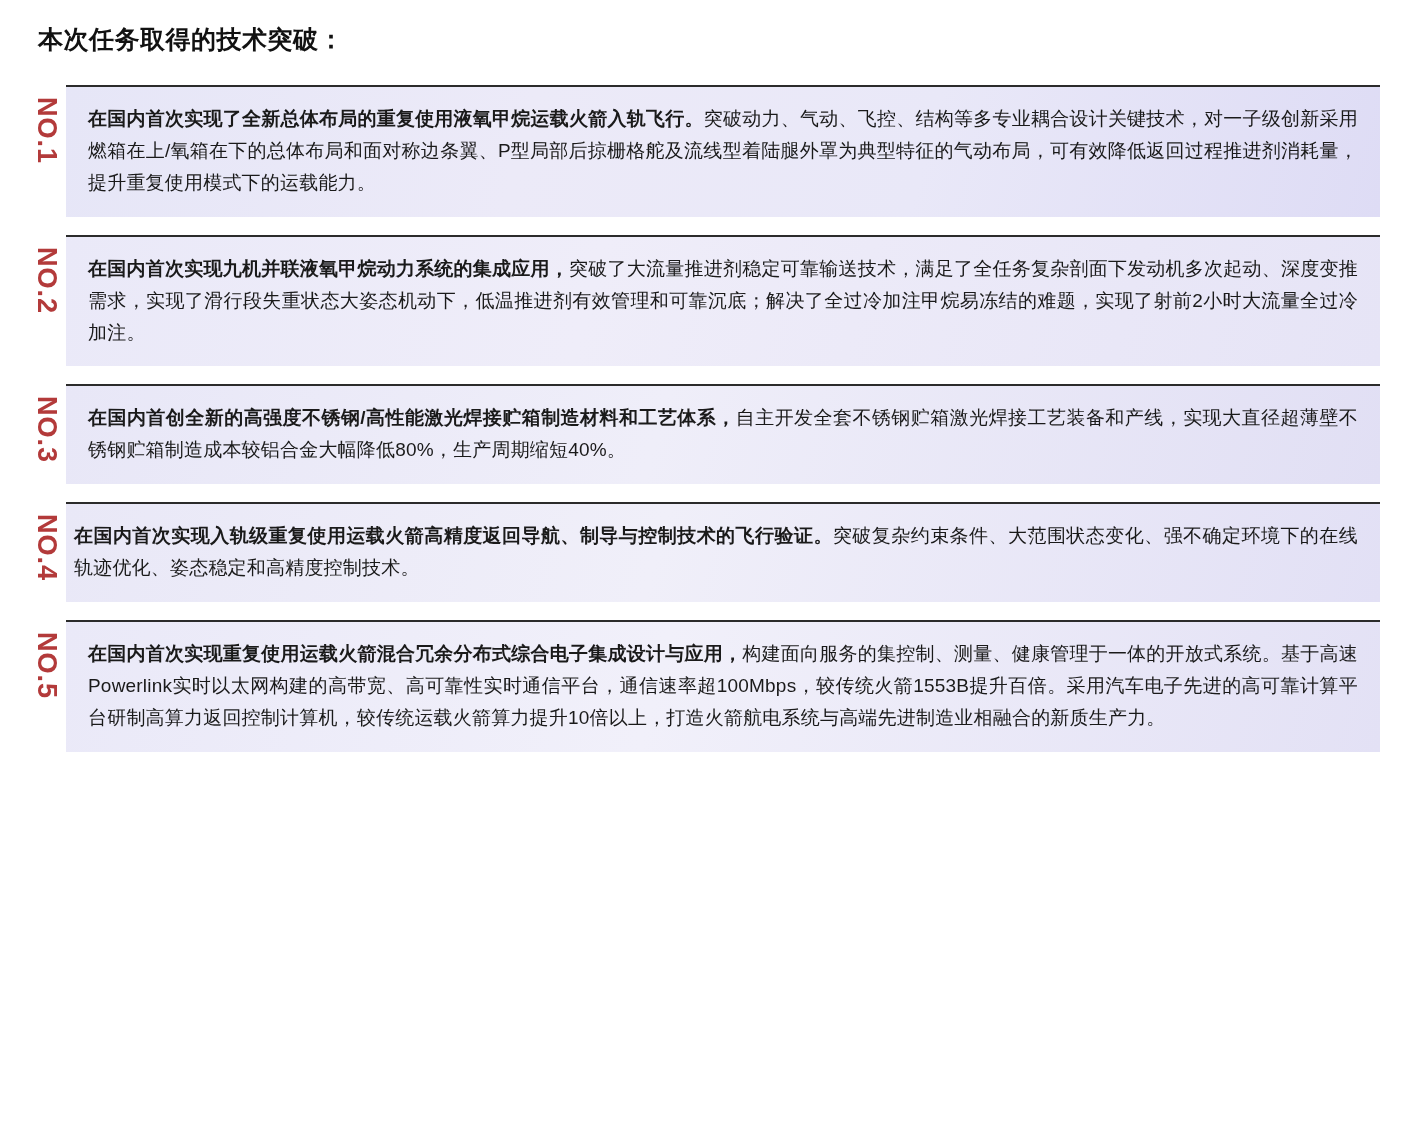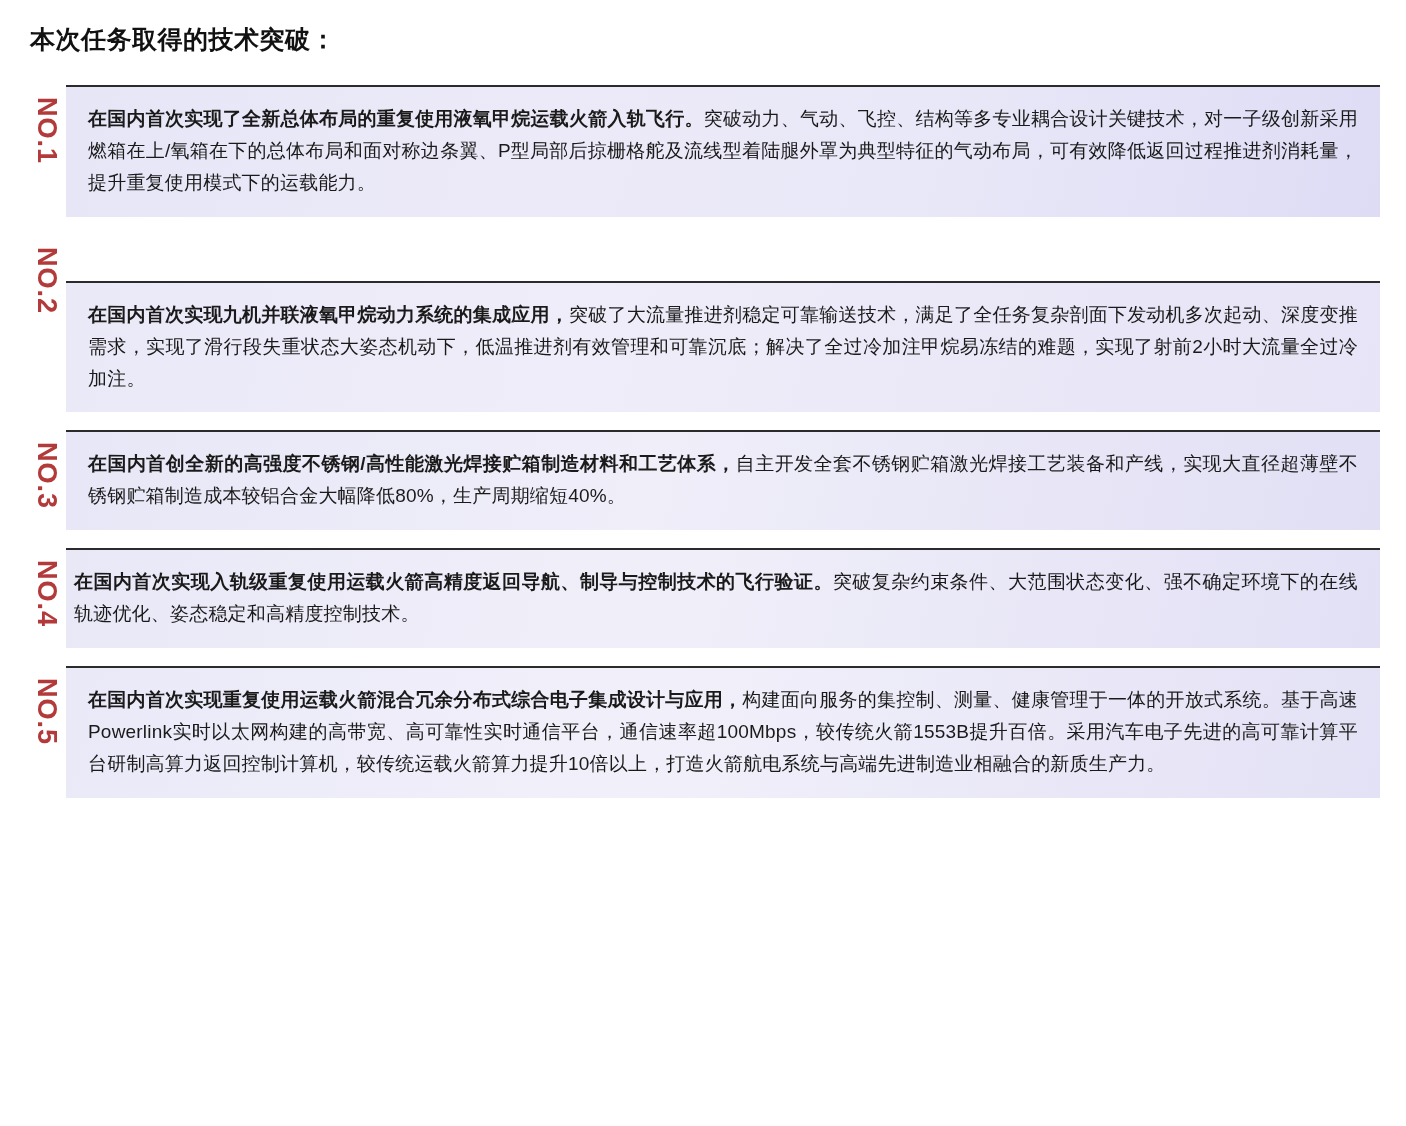--- a/index.html
+++ b/index.html
@@ -19,21 +19,21 @@
     width: 1406px;
     height: 1126px;
     padding: 18px 26px 0 26px;
     position: relative;
   }
   .page-title {
     font-size: 25px;
     font-weight: bold;
     letter-spacing: 0.5px;
     color: #111111;
-    margin: 4px 0 0 4px;
+    margin: 4px 0 0 12px;
     line-height: 1.4;
   }
   .items {
     margin-top: 28px;
   }
   .item {
     position: relative;
     display: flex;
     align-items: stretch;
     margin-bottom: 18px;
@@ -63,21 +63,21 @@
     padding: 16px 22px 18px 22px;
     font-size: 19px;
     line-height: 1.68;
     color: #1a1a1a;
     text-align: justify;
     letter-spacing: 0.2px;
   }
   .item-body b {
     font-weight: bold;
   }
-  .item-2 .item-body { background: linear-gradient(105deg, #eae9f8 0%, #efedf9 40%, #e6e4f6 100%); margin-top: 46px; }
+  .item-2 .item-body { background: linear-gradient(105deg, #eae9f8 0%, #efedf9 40%, #e6e4f6 100%); }
   .item-3 .item-body { background: linear-gradient(105deg, #e8e7f7 0%, #efeef9 45%, #e1dff4 100%); }
   .item-4 .item-body { background: linear-gradient(105deg, #e9e8f7 0%, #f0eff9 45%, #e2e0f5 100%); padding-left: 8px; }
   .item-5 .item-body { background: linear-gradient(105deg, #eae9f8 0%, #f1f0fa 45%, #e3e1f5 100%); }
 </style>
 </head>
 <body>
 
 <div class="page">
 
   <div class="page-title">本次任务取得的技术突破：</div>

